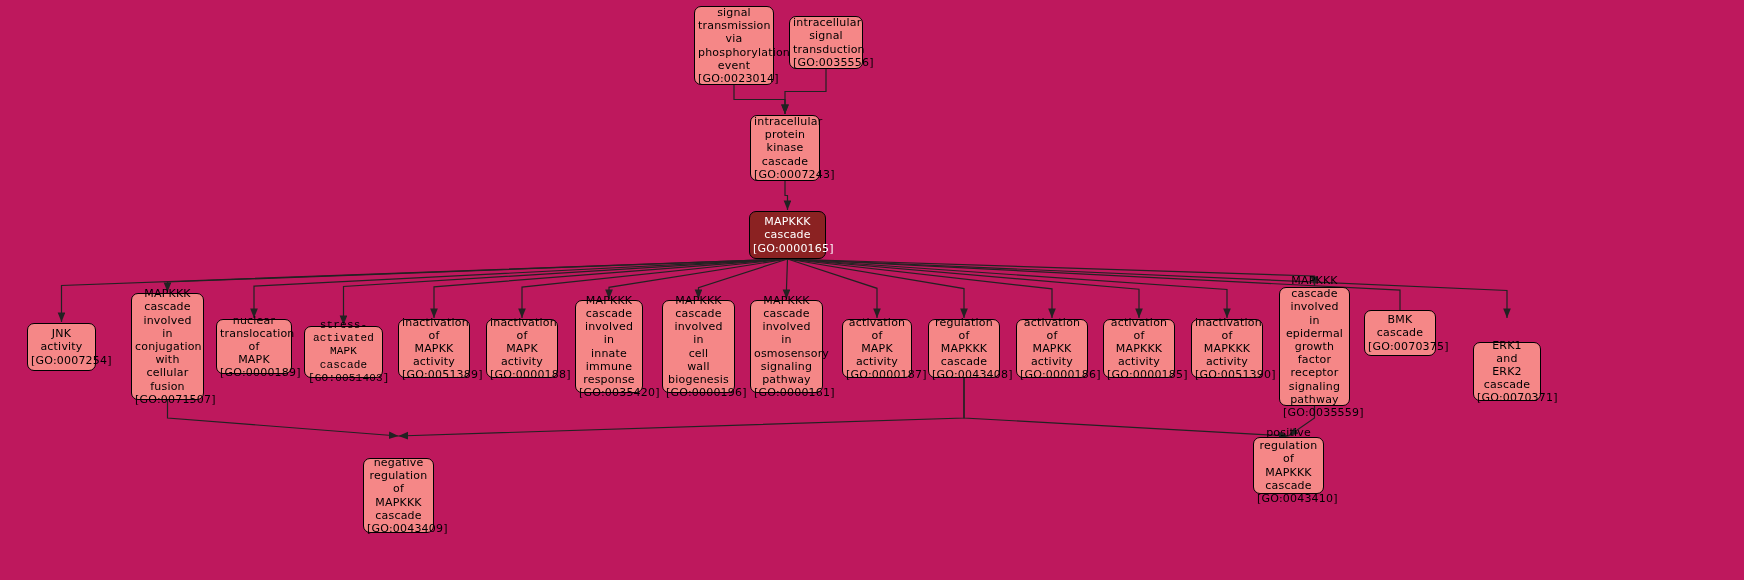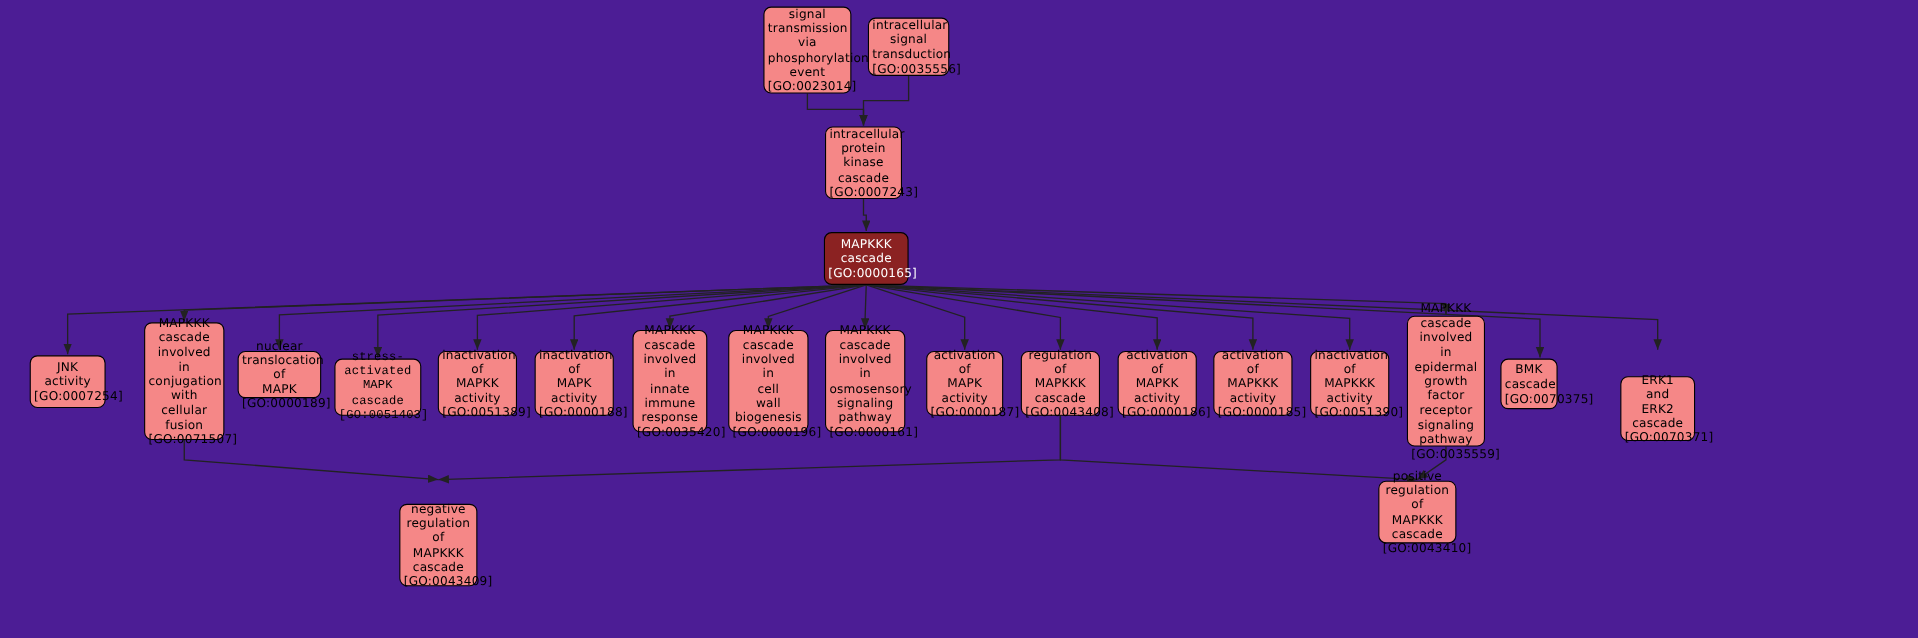--- a/index.html
+++ b/index.html
@@ -7,21 +7,21 @@
     padding: 0;
     background: #ffffff;
   }
   body {
     font-family: "DejaVu Sans", sans-serif;
   }
   #canvas {
     position: relative;
     width: 1744px;
     height: 580px;
-    background: #4c1d95;
+    background: #be185d;
     overflow: hidden;
   }
   #edges {
     position: absolute;
     left: 0;
     top: 0;
     width: 1744px;
     height: 580px;
     pointer-events: none;
   }
@@ -125,21 +125,21 @@
         <span class="label">MAPKKK
 cascade
 involved
 in
 conjugation
 with
 cellular
 fusion
 [GO:0071507]</span>
       </div>
-      <div class="node" style="left: 216px; top: 319px; width: 76px; height: 43px;">
+      <div class="node" style="left: 216px; top: 319px; width: 76px; height: 55px;">
         <span class="label">nuclear
 translocation
 of
 MAPK
 [GO:0000189]</span>
       </div>
       <div class="node" style="left: 304px; top: 326px; width: 79px; height: 52px; font-family: Liberation Mono, monospace;">
         <span class="label">stress-activated
 MAPK
 cascade
@@ -230,21 +230,21 @@
 involved
 in
 epidermal
 growth
 factor
 receptor
 signaling
 pathway
 [GO:0035559]</span>
       </div>
-      <div class="node" style="left: 1364px; top: 326px; width: 52px; height: 46px; align-items: flex-end;">
+      <div class="node" style="left: 1364px; top: 310px; width: 72px; height: 46px;">
         <span class="label">BMK
 cascade
 [GO:0070375]</span>
       </div>
       <div class="node" style="left: 1473px; top: 319px; width: 68px; height: 59px; margin-top: 23px;">
         <span class="label">ERK1
 and
 ERK2
 cascade
 [GO:0070371]</span>

